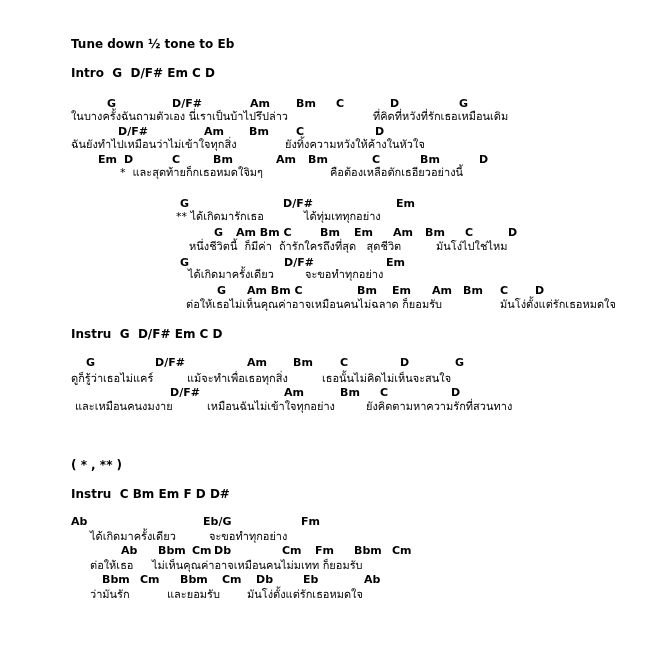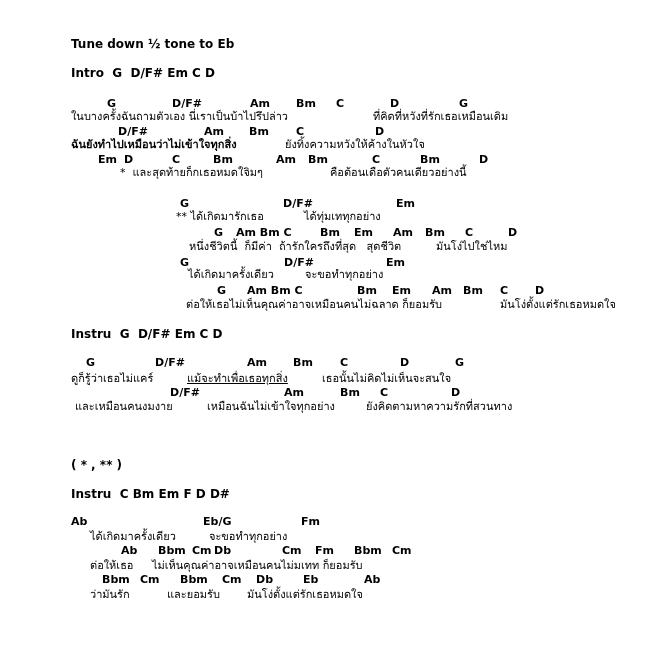--- a/index.html
+++ b/index.html
@@ -35,33 +35,33 @@
 <span class="c" style="left: 336px; top: 97px;">C</span>
 <span class="c" style="left: 390px; top: 97px;">D</span>
 <span class="c" style="left: 459px; top: 97px;">G</span>
 <span class="l" style="left: 71px; top: 110px;">ในบางครั้งฉันถามตัวเอง นี่เราเป็นบ้าไปรึปล่าว</span>
 <span class="l" style="left: 328px; top: 110px; margin-left: 45px;">ที่คิดที่หวังที่รักเธอเหมือนเดิม</span>
 <span class="c" style="left: 118px; top: 125px;">D/F#</span>
 <span class="c" style="left: 204px; top: 125px;">Am</span>
 <span class="c" style="left: 249px; top: 125px;">Bm</span>
 <span class="c" style="left: 296px; top: 125px;">C</span>
 <span class="c" style="left: 375px; top: 125px;">D</span>
-<span class="l" style="left: 71px; top: 138px; font-weight: bold;">ฉันยังทำไปเหมือนว่าไม่เข้าใจทุกสิ่ง</span>
+<span class="l" style="left: 71px; top: 138px;">ฉันยังทำไปเหมือนว่าไม่เข้าใจทุกสิ่ง</span>
 <span class="l" style="left: 285px; top: 138px;">ยังทิ้งความหวังให้ค้างในหัวใจ</span>
 <span class="c" style="left: 98px; top: 153px;">Em</span>
 <span class="c" style="left: 124px; top: 153px;">D</span>
 <span class="c" style="left: 172px; top: 153px;">C</span>
 <span class="c" style="left: 213px; top: 153px;">Bm</span>
 <span class="c" style="left: 276px; top: 153px;">Am</span>
 <span class="c" style="left: 308px; top: 153px;">Bm</span>
 <span class="c" style="left: 372px; top: 153px;">C</span>
 <span class="c" style="left: 420px; top: 153px;">Bm</span>
 <span class="c" style="left: 479px; top: 153px;">D</span>
 <span class="l" style="left: 120px; top: 166px;">*  และสุดท้ายก็กเธอหมดใจิมๆ</span>
-<span class="l" style="left: 330px; top: 166px;">คือต้อนเดือตัวคนเดียวอย่างนี้</span>
+<span class="l" style="left: 330px; top: 166px;">คือต้องเหลือตักเธอียวอย่างนี้</span>
 <span class="c" style="left: 180px; top: 197px;">G</span>
 <span class="c" style="left: 283px; top: 197px;">D/F#</span>
 <span class="c" style="left: 396px; top: 197px;">Em</span>
 <span class="l" style="left: 176px; top: 210px;">** ได้เกิดมารักเธอ</span>
 <span class="l" style="left: 304px; top: 210px;">ได้ทุ่มเททุกอย่าง</span>
 <span class="c" style="left: 214px; top: 226px;">G</span>
 <span class="c" style="left: 236px; top: 226px;">Am Bm C</span>
 <span class="c" style="left: 320px; top: 226px;">Bm</span>
 <span class="c" style="left: 354px; top: 226px;">Em</span>
 <span class="c" style="left: 393px; top: 226px;">Am</span>
@@ -86,21 +86,21 @@
 <span class="l" style="left: 186px; top: 298px;">ต่อให้เธอไม่เห็นคุณค่าอาจเหมือนคนไม่ฉลาด ก็ยอมรับ</span>
 <span class="l" style="left: 500px; top: 298px;">มันโง่ตั้งแต่รักเธอหมดใจ</span>
 <span class="c" style="left: 86px; top: 356px;">G</span>
 <span class="c" style="left: 155px; top: 356px;">D/F#</span>
 <span class="c" style="left: 247px; top: 356px;">Am</span>
 <span class="c" style="left: 293px; top: 356px;">Bm</span>
 <span class="c" style="left: 340px; top: 356px;">C</span>
 <span class="c" style="left: 400px; top: 356px;">D</span>
 <span class="c" style="left: 455px; top: 356px;">G</span>
 <span class="l" style="left: 71px; top: 372px;">ดูก็รู้ว่าเธอไม่แคร์</span>
-<span class="l" style="left: 187px; top: 372px; text-decoration: underline;">แม้จะทำเพื่อเธอทุกสิ่ง</span>
+<span class="l" style="left: 187px; top: 372px;">แม้จะทำเพื่อเธอทุกสิ่ง</span>
 <span class="l" style="left: 322px; top: 372px;">เธอนั้นไม่คิดไม่เห็นจะสนใจ</span>
 <span class="c" style="left: 170px; top: 386px;">D/F#</span>
 <span class="c" style="left: 284px; top: 386px;">Am</span>
 <span class="c" style="left: 340px; top: 386px;">Bm</span>
 <span class="c" style="left: 380px; top: 386px;">C</span>
 <span class="c" style="left: 451px; top: 386px;">D</span>
 <span class="l" style="left: 75px; top: 400px;">และเหมือนคนงมงาย</span>
 <span class="l" style="left: 207px; top: 400px;">เหมือนฉันไม่เข้าใจทุกอย่าง</span>
 <span class="l" style="left: 366px; top: 400px;">ยังคิดตามหาความรักที่สวนทาง</span>
 <span class="c" style="left: 71px; top: 515px;">Ab</span>

